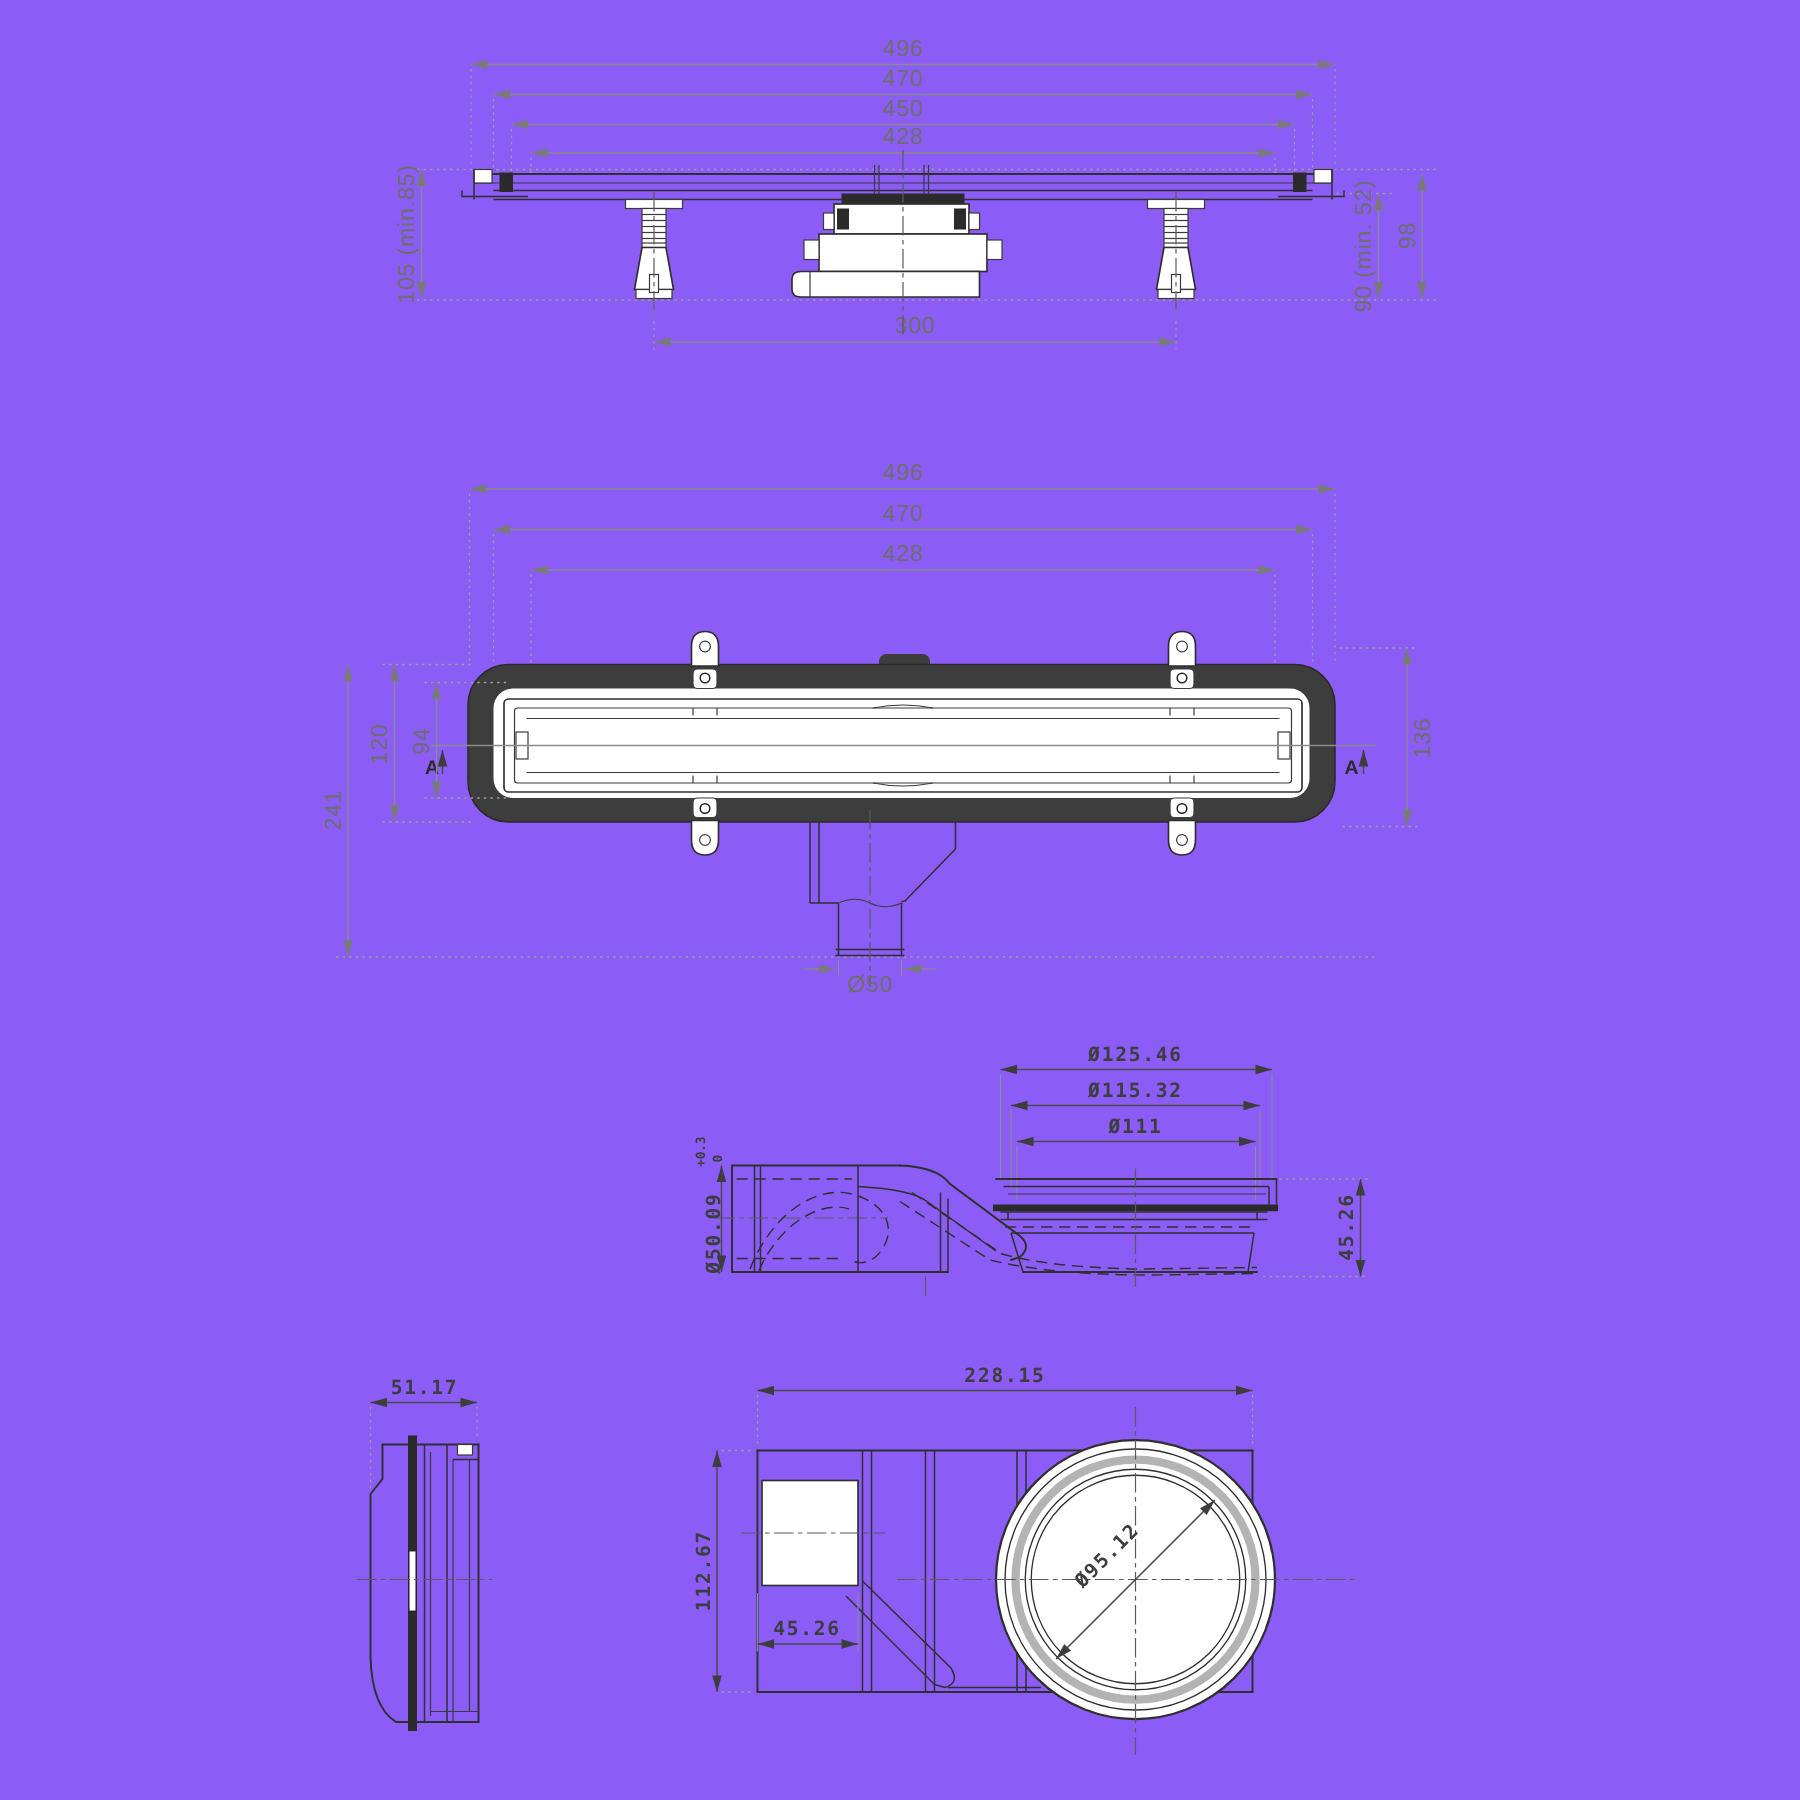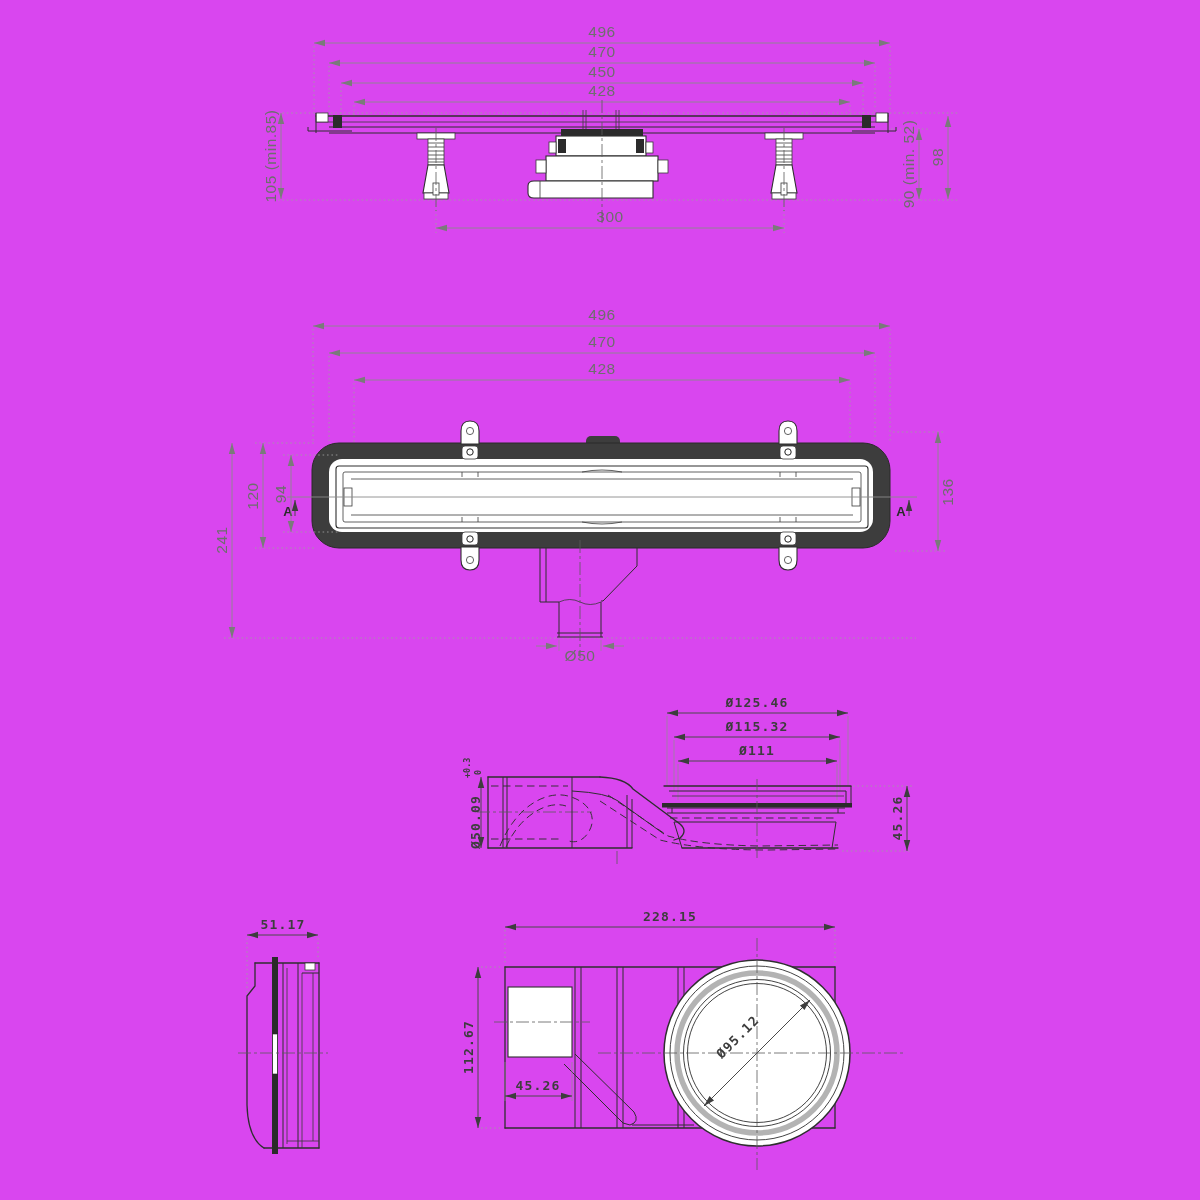--- a/index.html
+++ b/index.html
@@ -1,16 +1,16 @@
 <!DOCTYPE html>
 <html><head>
 <meta charset="utf-8">
 <style>
   html,body{margin:0;padding:0;background:#ffffff;}
-  .page{width:1200px;height:1200px;background:#d946ef;position:relative;overflow:hidden;}
+  .page{width:1200px;height:1200px;background:#8b5cf6;position:relative;overflow:hidden;}
   svg{display:block;}
   
   .ol{stroke:#2f2f2f;fill:none;stroke-width:1.3;stroke-linecap:round;}
   .om{stroke:#2f2f2f;fill:none;stroke-width:1.0;}
   .ot{stroke:#3a3a3a;fill:none;stroke-width:0.8;}
   .wf{fill:#ffffff;stroke:#2f2f2f;stroke-width:1.1;}
   .wt{fill:#ffffff;stroke:#3a3a3a;stroke-width:0.8;}
   .dk{fill:#2b2b2b;stroke:none;}
   
   .dim{stroke:#8a8a8a;stroke-width:0.9;fill:none;}

